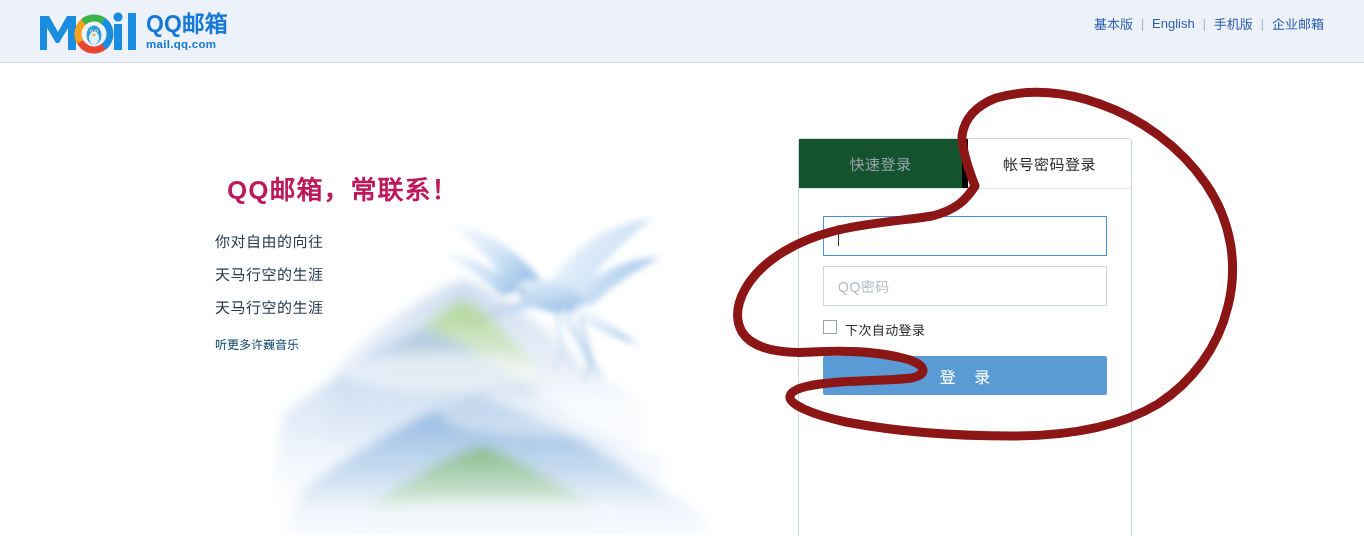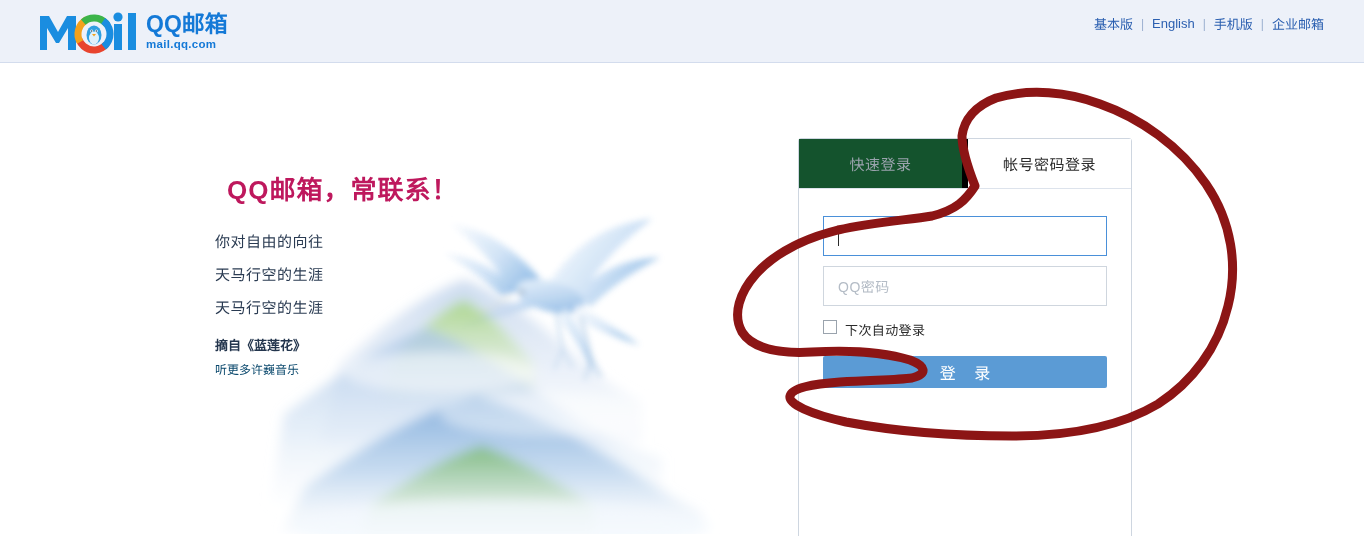--- a/index.html
+++ b/index.html
@@ -233,21 +233,21 @@
     font-size: 13px;
     color: #2a2a2a;
     margin-left: 8px;
     letter-spacing: 0.4px;
     cursor: pointer;
   }
 
   #login-button {
     margin-top: 17px;
     width: 100%;
-    height: 32px;
+    height: 39px;
     background: #5b9bd5;
     border: none;
     border-radius: 2px;
     color: #ffffff;
     font-size: 16px;
     letter-spacing: 7px;
     text-indent: 7px;
     cursor: pointer;
     font-family: "Liberation Sans", "DejaVu Sans", sans-serif;
   }
@@ -381,21 +381,20 @@
     </g>
   </svg>
 
   <div id="promo">
     <h1 id="promo-headline">QQ邮箱，常联系！</h1>
 
     <div class="promo-line">你对自由的向往</div>
     <div class="promo-line">天马行空的生涯</div>
     <div class="promo-line">天马行空的生涯</div>
 
-    <div id="promo-source">摘自《蓝莲花》</div>
     <a href="#" id="promo-music">听更多许巍音乐</a>
   </div>
 
   <div id="login-panel">
 
     <div id="tabs">
       <div class="tab inactive">快速登录</div>
       <div class="tab active">帐号密码登录</div>
     </div>
 

